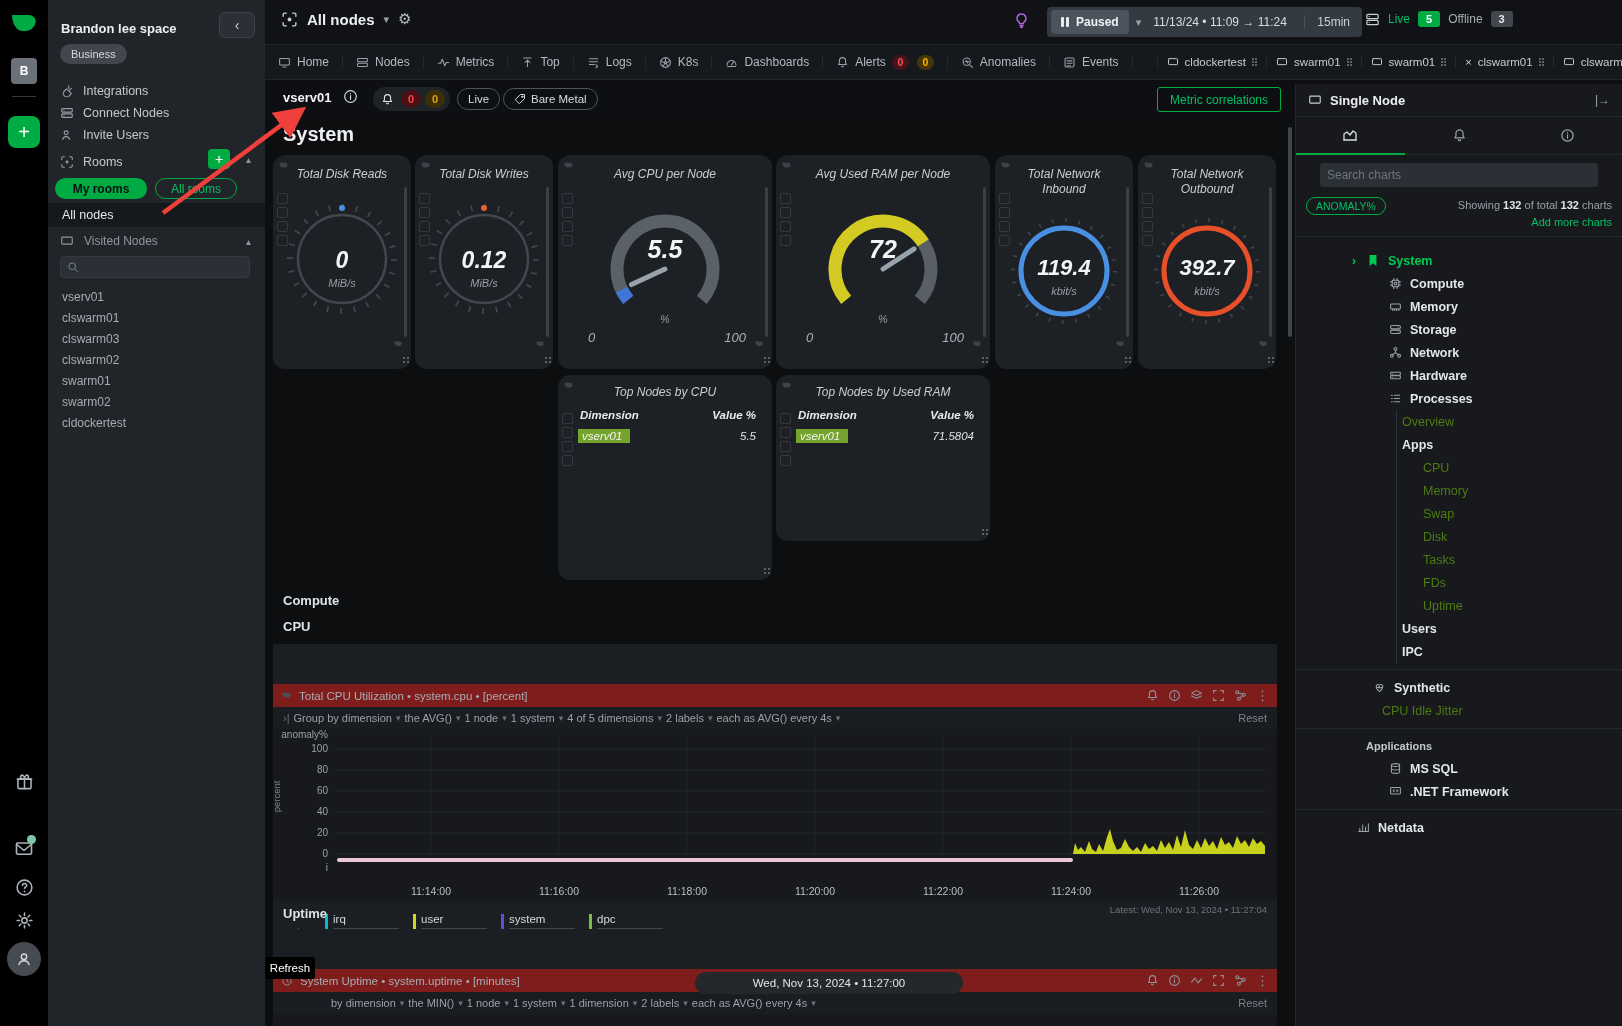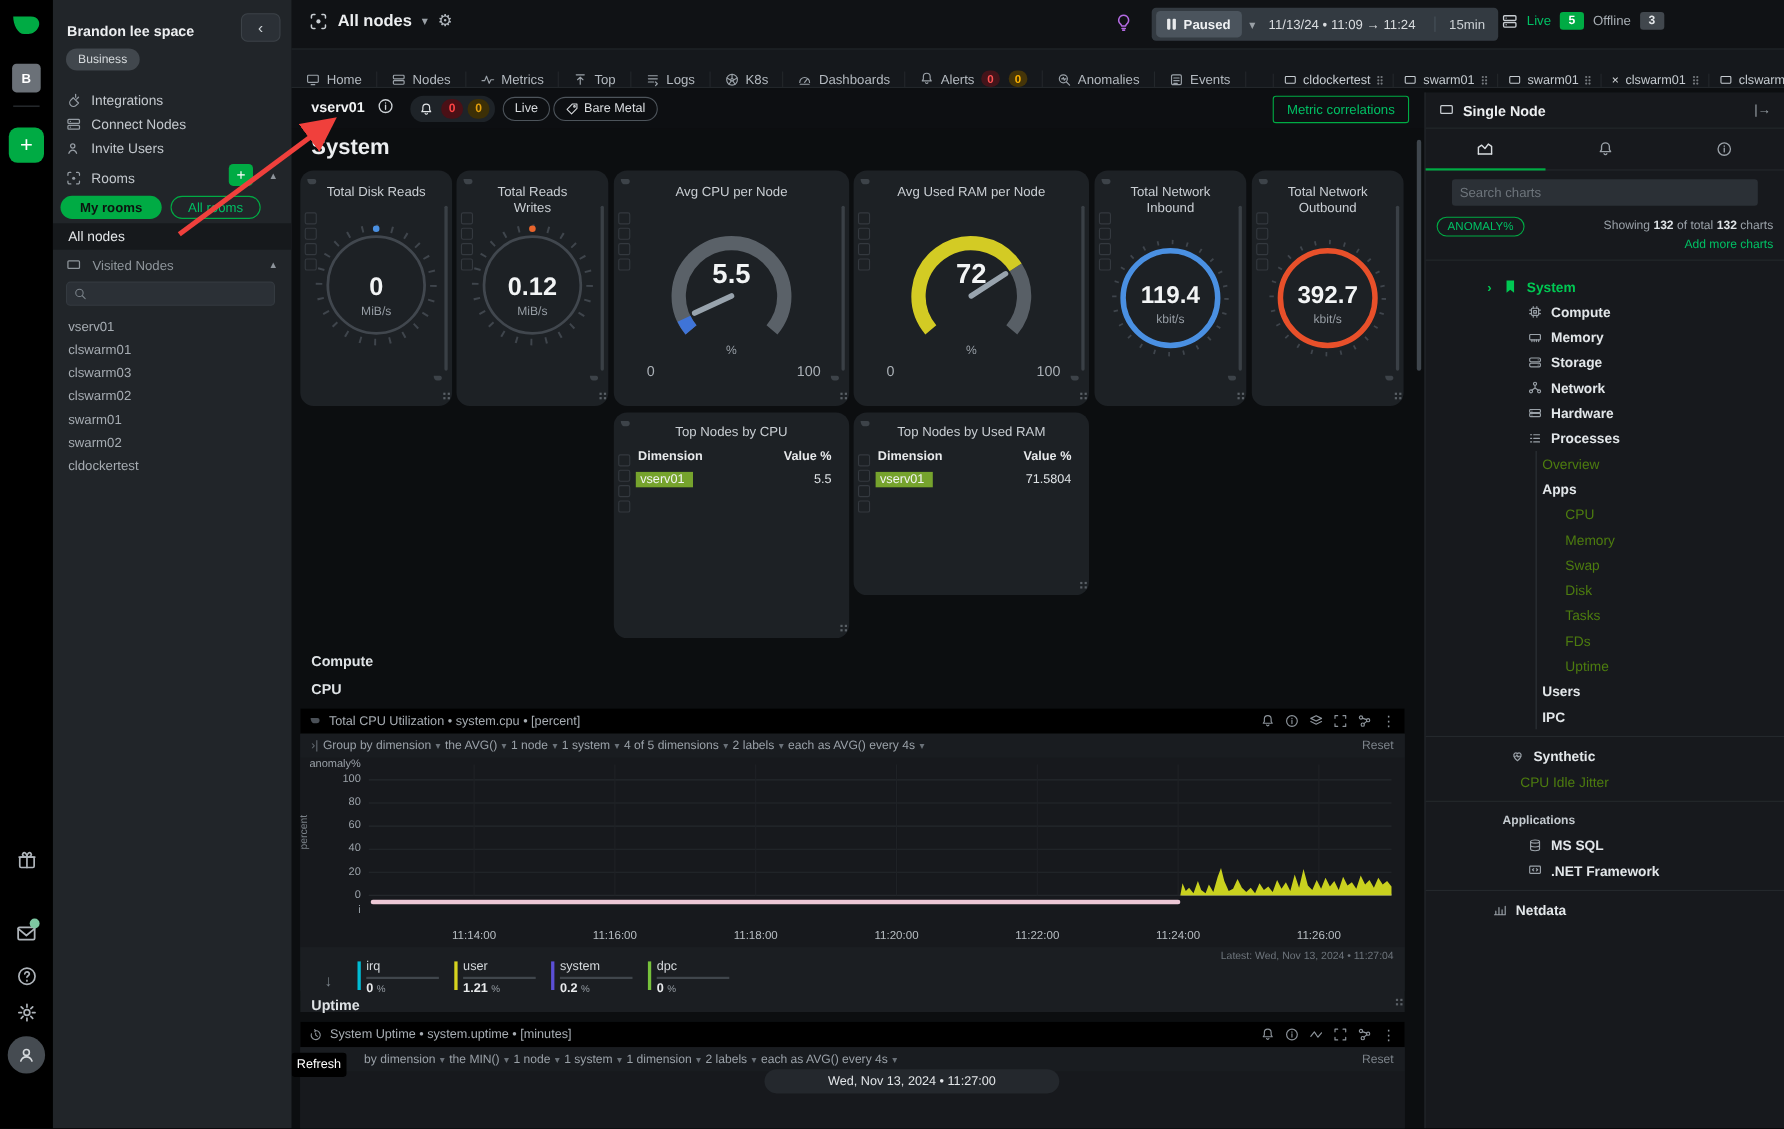--- a/index.html
+++ b/index.html
@@ -48,21 +48,21 @@
   .tb-pause-pill { margin-left:4px; height:24px; padding:0 10px; background:#4b545d; border-radius:4px; display:flex; align-items:center; gap:7px; color:#f0f2f4; font-size:12px; font-weight:600; cursor:pointer; }
   .pbars { display:flex; gap:2px; }
   .pbars i { width:3px; height:10px; background:#e8eaec; border-radius:1px; }
   .tb-range { margin-left:12px; color:#d9dcdf; font-size:12px; }
   .tb-window { margin-left:auto; margin-right:12px; padding-left:12px; border-left:1px solid #47505a; color:#ccd1d5; font-size:12px; }
   .tb-counts { position:absolute; left:1100px; top:11px; display:flex; align-items:center; gap:8px; }
   .badge-live { background:#00ab44; color:#fff; font-size:11px; font-weight:bold; border-radius:3px; padding:2px 8px; cursor:pointer; }
   .badge-off { background:#41474d; color:#e3e6e9; font-size:11px; font-weight:bold; border-radius:3px; padding:2px 8px; cursor:pointer; }
 
   
-  .navrow { position:absolute; left:265px; top:44px; right:0; height:36px; background:#15181c; border-top:1px solid #22262a; border-bottom:1px solid #22262a; display:flex; align-items:flex-end; z-index:10; }
+  .navrow { position:absolute; left:265px; top:44px; right:0; height:36px; background:#15181c; border-top:1px solid #22262a; border-bottom:1px solid #22262a; display:flex; align-items:center; z-index:10; }
   .ntab { display:flex; align-items:center; gap:6px; padding:0 13px; border-right:1px solid #23272b; color:#b4bac0; font-size:12px; cursor:pointer; white-space:nowrap; }
   .ntab .nico { display:flex; color:#9aa1a8; }
   .abadge { min-width:17px; height:15px; border-radius:8px; font-size:10.5px; font-weight:bold; display:flex; align-items:center; justify-content:center; padding:0 4px; }
   .abadge.crit { background:#44141a; color:#ff5252; }
   .abadge.warn { background:#453508; color:#ffb300; margin-left:2px; }
   .nodetabs { display:flex; margin-left:24px; }
   .xtab { display:flex; align-items:center; gap:6px; padding:0 9px; border-left:1px solid #23272b; color:#c6ccd1; font-size:11.5px; cursor:pointer; white-space:nowrap; }
   .grip { width:5px; height:8px; position:relative; opacity:.55; }
   .grip i { position:absolute; width:2px; height:2px; background:#c6ccd1; border-radius:50%; }
   .grip i:nth-child(1){left:0;top:0}.grip i:nth-child(2){left:0;top:3px}.grip i:nth-child(3){left:0;top:6px}
@@ -78,42 +78,42 @@
   .cbadge.crit { background:#4a1016; color:#ff4444; }
   .cbadge.warn { background:#3c2f06; color:#e3a00c; }
   .pill { border:1px solid #4d545b; border-radius:11px; height:22px; display:inline-flex; align-items:center; padding:0 10px; color:#d9dcdf; font-size:11.5px; gap:5px; cursor:pointer; }
   .nh-live { position:absolute; left:192px; top:7px; }
   .nh-bare { position:absolute; left:238px; top:7px; }
   .btn-mc { position:absolute; right:14px; top:6px; height:25px; padding:0 12px; border:1px solid #00ab44; border-radius:3px; color:#00c064; font-size:12px; display:flex; align-items:center; cursor:pointer; }
 
   
   .main { position:absolute; left:265px; top:117px; width:1030px; height:909px; background:#0c0e10; }
   .h-system { position:absolute; left:18px; top:6px; font-size:20px; font-weight:bold; color:#eceef0; }
-  .card { position:absolute; background:#1d2125; border-radius:12px; }
+  .card { position:absolute; background:#1d2125; border-radius:12px;font-style:italic; }
   .leafic { position:absolute; left:5px; top:5px; color:#3d4349; }
   .sidesq { position:absolute; left:4px; top:38px; display:flex; flex-direction:column; gap:3px; }
   .sidesq i { width:11px; height:11px; border:1px solid #34393f; border-radius:2px; }
   .minisb { position:absolute; right:4px; top:32px; width:3px; height:150px; background:#3a4046; border-radius:2px; }
   .rsz { position:absolute; right:6px; bottom:6px; width:2px; height:2px; background:#5a6066; box-shadow:4px -4px 0 #5a6066, 4px 0 0 #5a6066, 0 -4px 0 #5a6066; cursor:nwse-resize; }
   .cornerleaf { position:absolute; right:8px; bottom:20px; color:#3d4349; }
   .g-title { position:absolute; left:20px; right:20px; top:12px; text-align:center; font-size:12px; color:#c9ced3; line-height:1.25; }
   .g-val { position:absolute; left:0; right:0; text-align:center; font-weight:bold; color:#f2f4f5; }
   .g-unit { position:absolute; left:0; right:0; text-align:center; color:#969da4; font-size:11px; }
   .g-min,.g-max { position:absolute; bottom:24px; font-size:13px; color:#aab0b6; }
   .g-min { left:30px; } .g-max { right:26px; }
 
   .t-title { position:absolute; left:0; right:0; top:10px; text-align:center; font-size:12px; color:#c9ced3; }
   .t-h { position:absolute; top:34px; font-size:11.5px; font-weight:bold; color:#e8eaec; }
   .t-chip { position:absolute; left:20px; top:54px; background:#76a32d; color:#f2f4f2; font-size:11.5px; padding:1px 8px 1px 4px; }
   .t-val { position:absolute; right:16px; top:55px; font-size:11.5px; color:#dfe3e6; }
 
   .seclabel { position:absolute; left:18px; font-size:13px; font-weight:bold; color:#dfe3e6; }
 
   .chart-card { position:absolute; left:8px; width:1004px; background:#1b1e22; }
-  .ch-head { height:23px; background:#000000; display:flex; align-items:center; padding:0 8px; gap:7px; color:#a7adb3; font-size:11.5px; }
+  .ch-head { height:23px; background:#7f1d1d; display:flex; align-items:center; padding:0 8px; gap:7px; color:#a7adb3; font-size:11.5px;margin-top:40px; }
   .ch-icons { margin-left:auto; display:flex; align-items:center; gap:9px; color:#8c939a; }
   .ch-icons > * { cursor:pointer; }
   .ch-ctrl { height:22px; background:#191c20; display:flex; align-items:center; padding:0 10px; gap:4px; color:#9aa1a8; font-size:11px; white-space:nowrap; }
   .tok { display:flex; align-items:center; gap:4px; cursor:pointer; }
   .tok .c { color:#6a7178; font-size:9px; }
   .ctrl-reset { margin-left:auto; color:#7c838a; cursor:pointer; }
   .plotwrap { position:relative; height:172px; background:#17191d; }
   .ylab { position:absolute; left:0; width:55px; text-align:right; font-size:10px; color:#9aa1a8; }
   .percent-lab { position:absolute; left:-12px; top:62px; transform:rotate(-90deg); font-size:9.5px; color:#7c838a; }
   .xlab { position:absolute; width:70px; text-align:center; top:156px; font-size:10.5px; color:#b9bfc4; }
@@ -573,21 +573,21 @@
           <svg width="11" height="11" viewBox="0 0 16 16">
             <path d="M2 4h9c4 0 4 7-1 7H7C4 11 2 8 2 4Z" fill="currentColor"></path>
           </svg>
         </span>
       <span class="sidesq">
           <i></i>
           <i></i>
           <i></i>
           <i></i>
         </span>
-      <div class="g-title">Total Reads Writes</div>
+      <div class="g-title">Total Disk Writes</div>
       <svg style="position:absolute;left:11px;top:46px" width="116" height="116" viewBox="0 0 116 116">
         <circle cx="58" cy="58" r="52" fill="none" stroke="#3f454c" stroke-width="6" stroke-dasharray="1.8 11.8"></circle>
         <circle cx="58" cy="58" r="44" fill="none" stroke="#41474e" stroke-width="2.5"></circle>
         <circle cx="58" cy="7" r="3" fill="#e8642c"></circle>
       </svg>
       <div class="g-val" style="top:92px; font-size:23px;">0.12</div>
       <div class="g-unit" style="top:122px">MiB/s</div>
       <div class="minisb"></div>
       <span class="cornerleaf">
           <svg width="10" height="10" viewBox="0 0 16 16">

